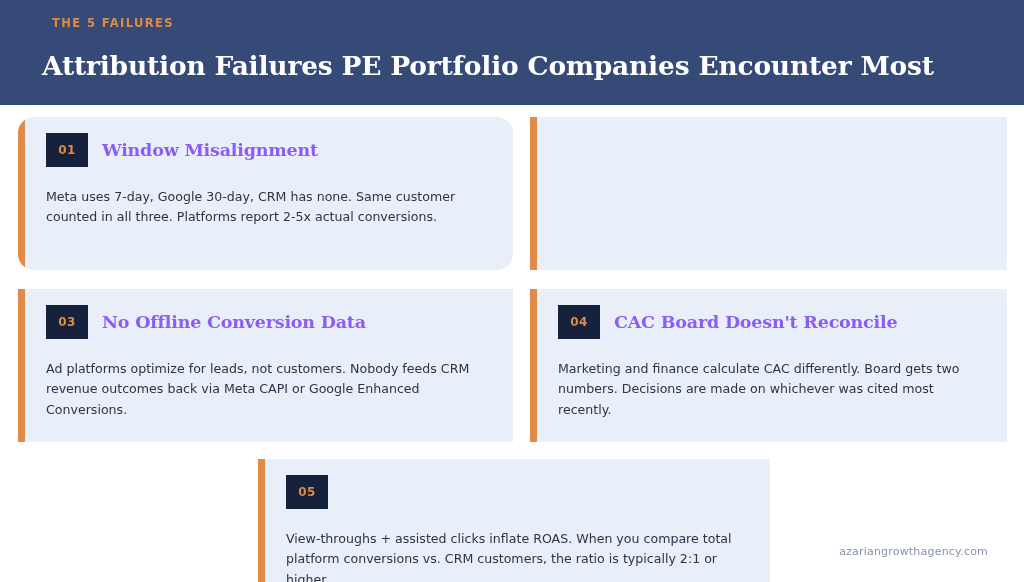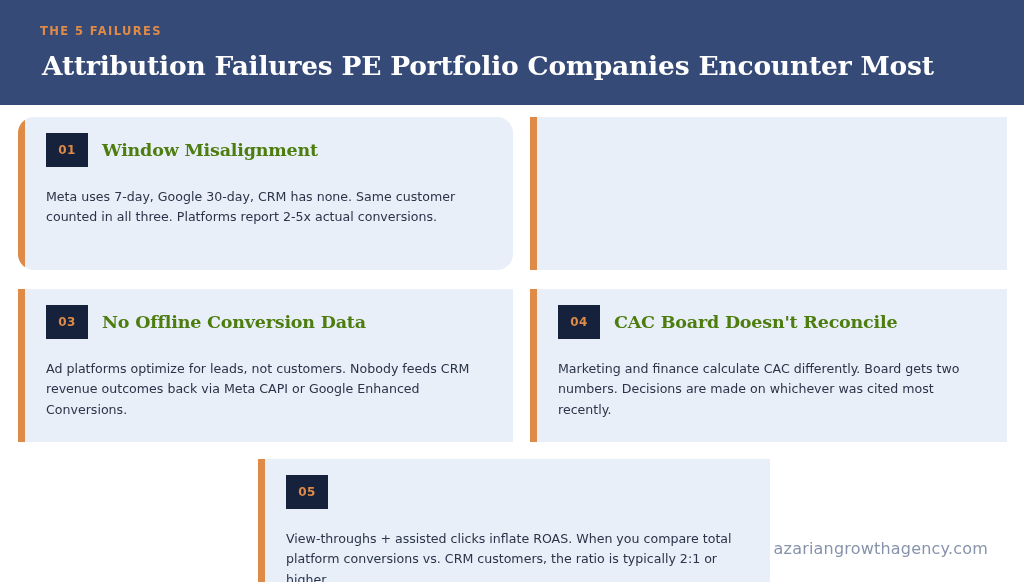--- a/index.html
+++ b/index.html
@@ -20,30 +20,29 @@
     position: absolute;
     left: 0;
     top: 0;
     width: 1024px;
     height: 105px;
     background: #364a77;
     box-sizing: border-box;
   }
   .eyebrow {
     position: absolute;
-    left: 40px;
+    left: 52px;
     top: 16px;
     font-family: "DejaVu Sans", sans-serif;
     font-size: 11.5px;
     font-weight: bold;
     letter-spacing: 1.4px;
     color: #df8a46;
     text-transform: uppercase;
     white-space: nowrap;
-    margin-top: 8px;
   }
   .deck-title {
     position: absolute;
     left: 42px;
     top: 50px;
     font-family: "DejaVu Serif", serif;
     font-size: 26.5px;
     font-weight: bold;
     color: #ffffff;
     letter-spacing: -0.2px;
@@ -91,21 +90,21 @@
     letter-spacing: 0.3px;
     display: flex;
     align-items: center;
     justify-content: center;
     flex: 0 0 auto;
   }
   .card-title {
     font-family: "DejaVu Serif", serif;
     font-size: 17.5px;
     font-weight: bold;
-    color: #4d7c0f;
+    color: #8b5cf6;
     letter-spacing: -0.2px;
     white-space: nowrap;
   }
   .card-body {
     margin-top: 20px;
     font-family: "DejaVu Sans", sans-serif;
     font-size: 12.6px;
     line-height: 1.62;
     color: #2b3448;
   }
@@ -118,21 +117,21 @@
   #card-5 { left: 258px; top: 459px; width: 512px; height: 153px; }
 
   #card-5 .card-title { font-size: 18.5px; }
 
   
   .watermark {
     position: absolute;
     right: 36px;
     bottom: 24px;
     font-family: "DejaVu Sans", sans-serif;
-    font-size: 16px;
+    font-size: 11px;
     color: #8793ab;
     letter-spacing: 0.2px;
     white-space: nowrap;
   }
 </style>
 </head>
 <body>
 
 <div class="header-band">
   <div class="eyebrow">THE 5 FAILURES</div>

